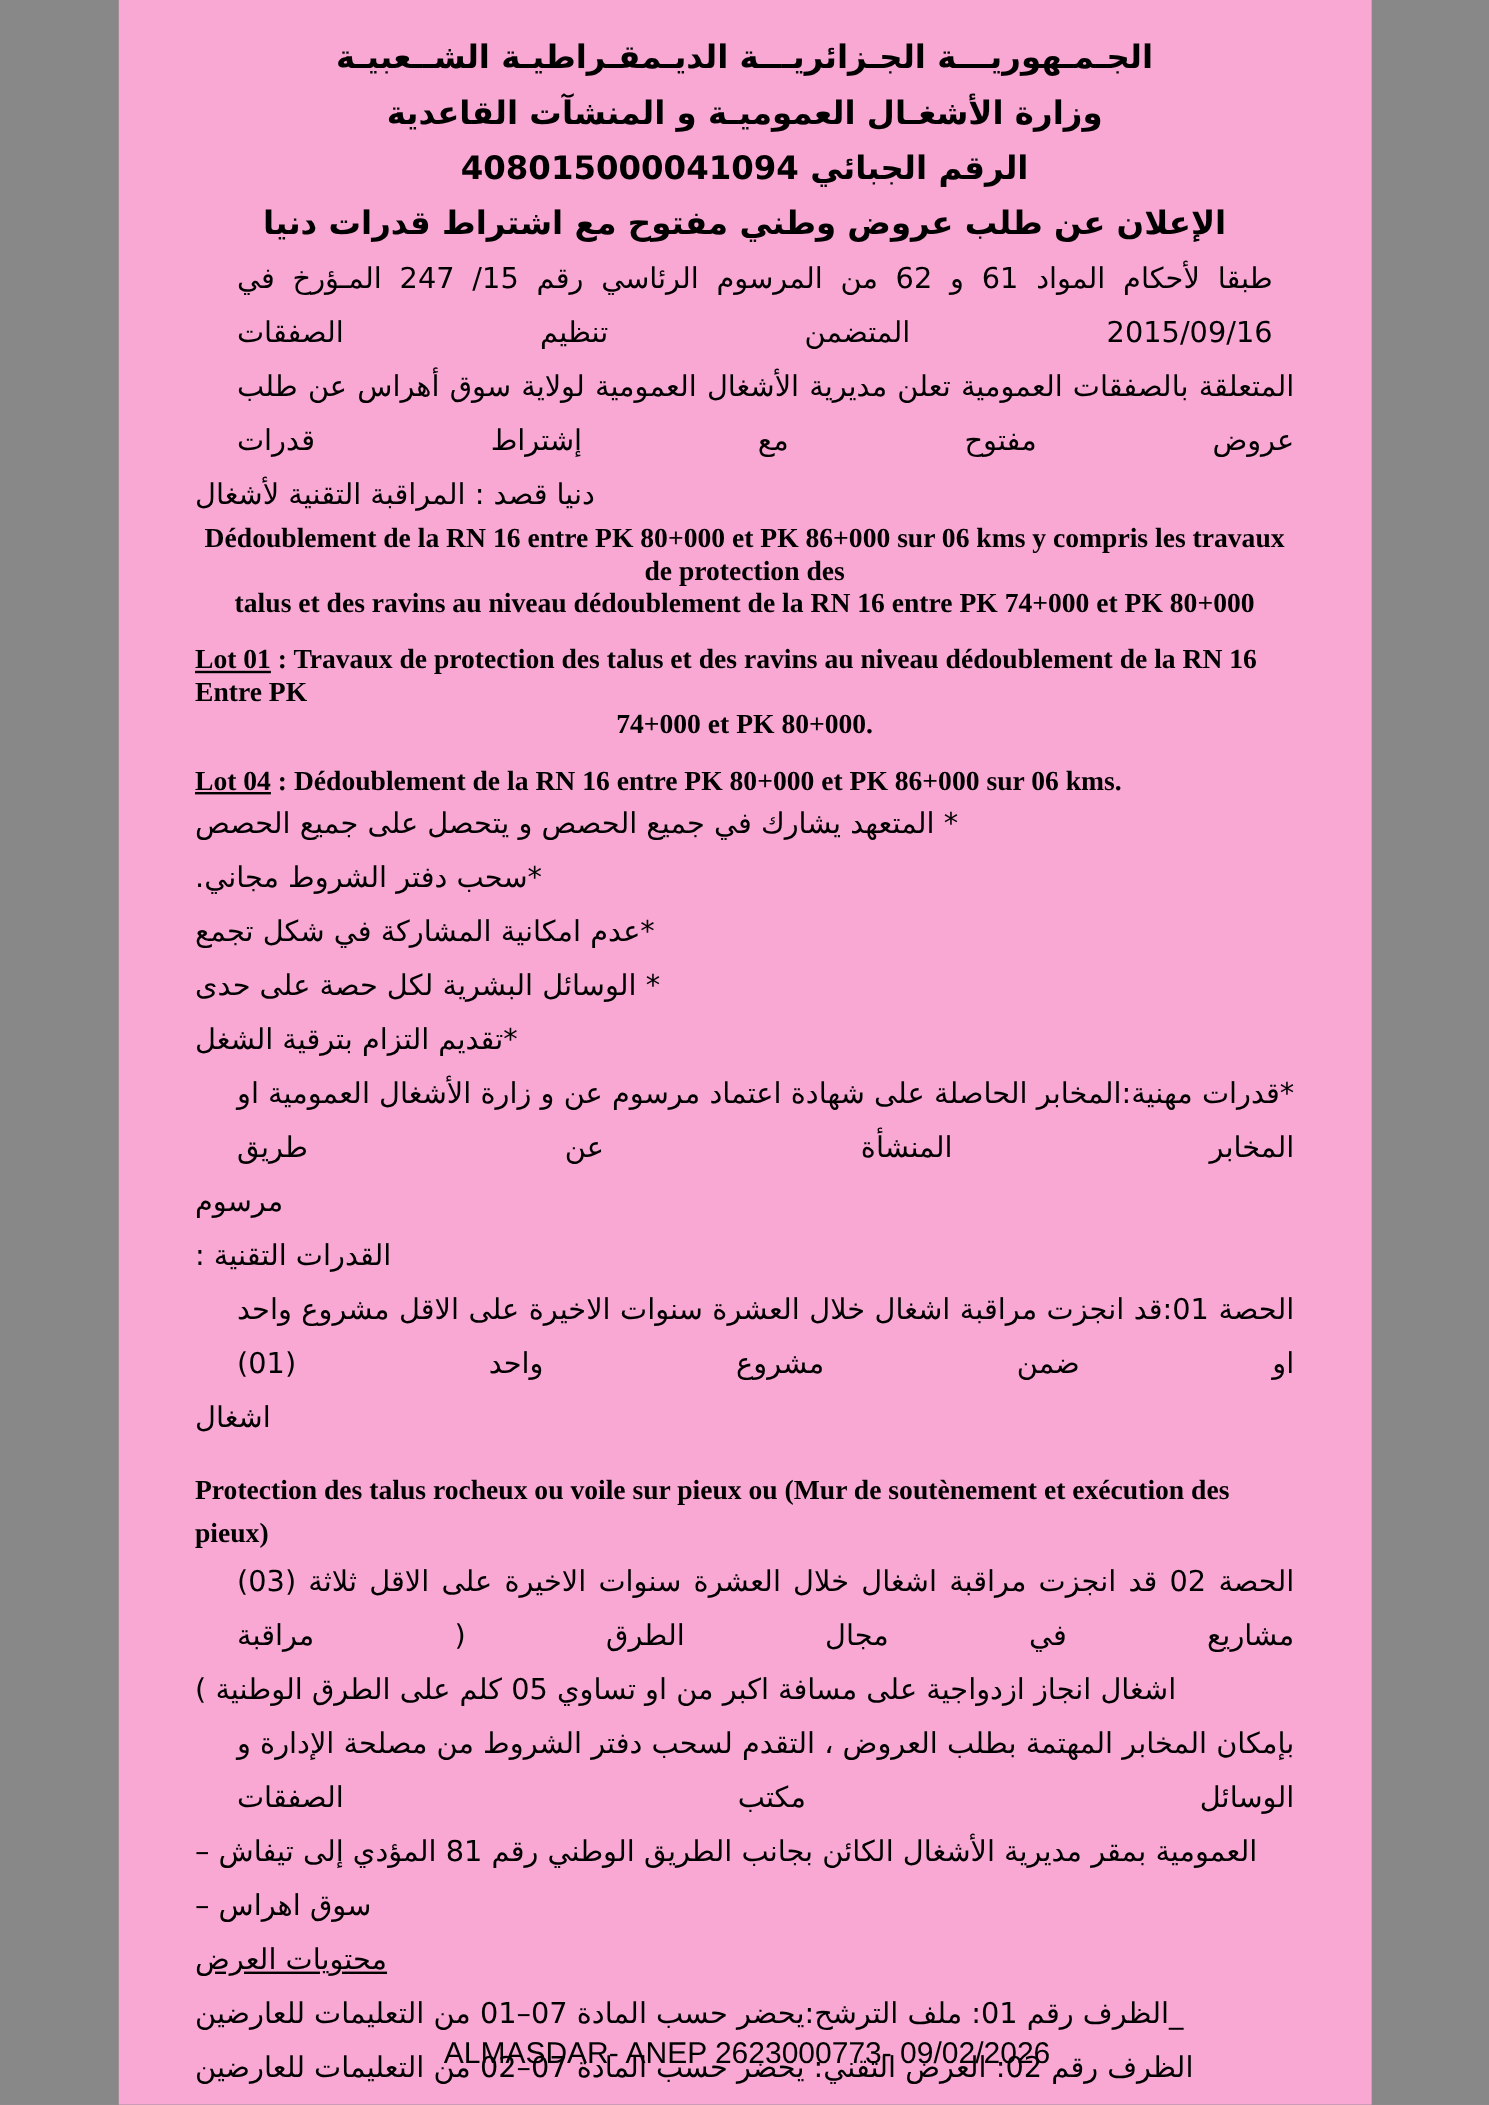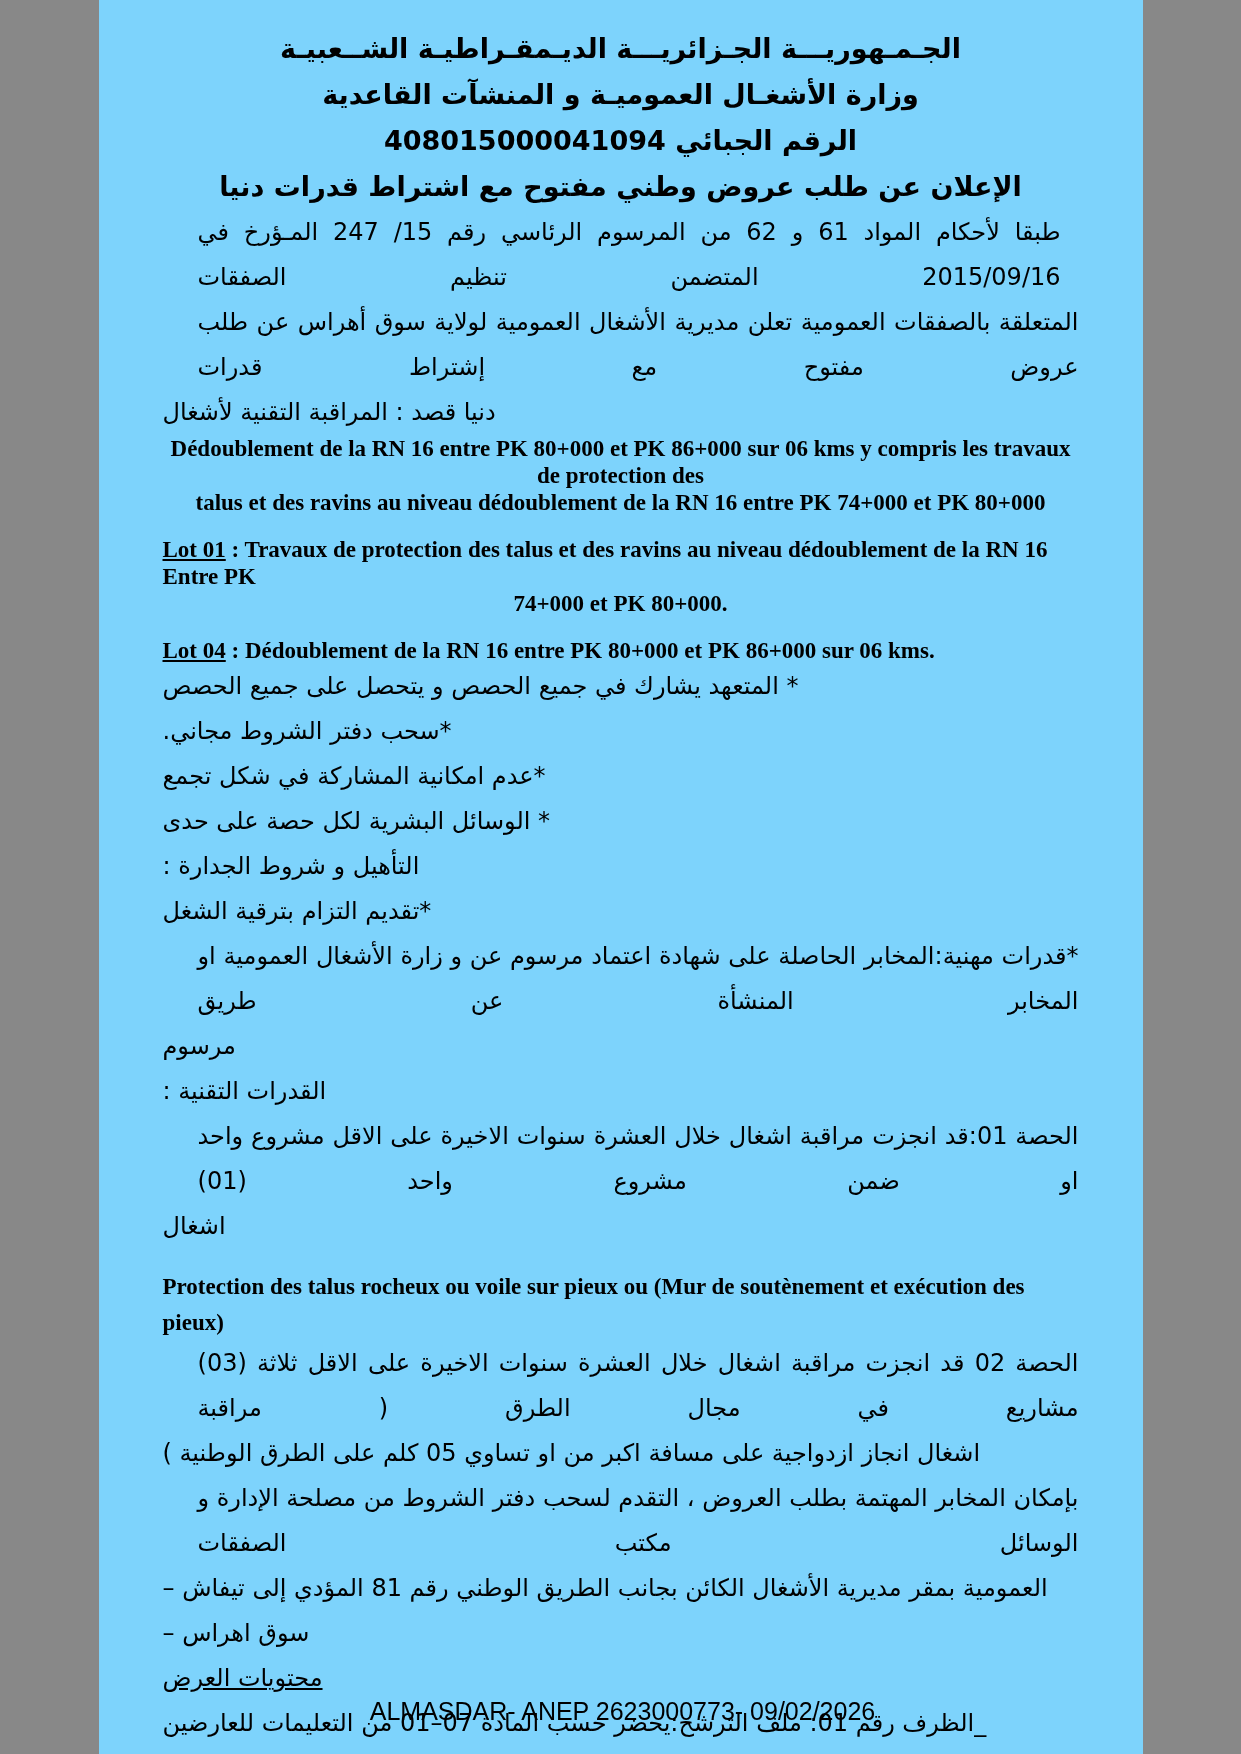--- a/index.html
+++ b/index.html
@@ -1,20 +1,20 @@
 <!DOCTYPE html>
 <html><head>
 <meta charset="utf-8">
 <style>
   html,body{margin:0;padding:0;background:#888;}
   .page{
     position:relative;
     width:1044px;height:1754px;
     margin:0 auto;
-    background:#7dd3fc;
+    background:#f9a8d4;
     color:#000;
     overflow:hidden;
     font-family:"DejaVu Sans",sans-serif;
   }
   .content{padding:26px 64px 0 64px;}
 
   
   .hdr{
     direction:rtl;
     text-align:center;
@@ -79,21 +79,20 @@
 
     <div class="fr left"><span class="lot-label">Lot 01</span><span> : Travaux de protection des talus et des ravins au niveau dédoublement de la RN 16 Entre PK</span></div>
     <div class="fr">74+000 et PK 80+000.</div>
     <div class="fr left"><span class="lot-label">Lot 04</span><span> : Dédoublement de la RN 16 entre PK 80+000 et PK 86+000 sur 06 kms.</span></div>
 
     <div class="ar">* المتعهد يشارك في جميع الحصص و يتحصل على جميع الحصص</div>
     <div class="ar">*سحب دفتر الشروط مجاني.</div>
     <div class="ar">*عدم امكانية المشاركة في شكل تجمع</div>
     <div class="ar">* الوسائل البشرية لكل حصة على حدى</div>
 
-    <div class="ar">التأهيل و شروط الجدارة :</div>
     <div class="ar">*تقديم التزام بترقية الشغل</div>
     <div class="ar full">*قدرات مهنية:المخابر الحاصلة على شهادة اعتماد مرسوم عن و زارة  الأشغال العمومية او المخابر المنشأة عن طريق</div>
     <div class="ar">مرسوم</div>
 
     <div class="ar">القدرات التقنية :</div>
     <div class="ar full">الحصة 01:قد انجزت مراقبة اشغال خلال العشرة سنوات الاخيرة على الاقل مشروع  واحد او ضمن مشروع  واحد (01)</div>
     <div class="ar">اشغال</div>
     <div class="fr left fr-req">Protection des talus rocheux ou voile sur pieux ou (Mur de soutènement et exécution des pieux)</div>
     <div class="ar full">الحصة 02 قد انجزت مراقبة اشغال خلال العشرة سنوات الاخيرة على الاقل ثلاثة (03) مشاريع في مجال الطرق ( مراقبة</div>
     <div class="ar">اشغال انجاز ازدواجية على مسافة اكبر من او تساوي 05 كلم على الطرق الوطنية )</div>

